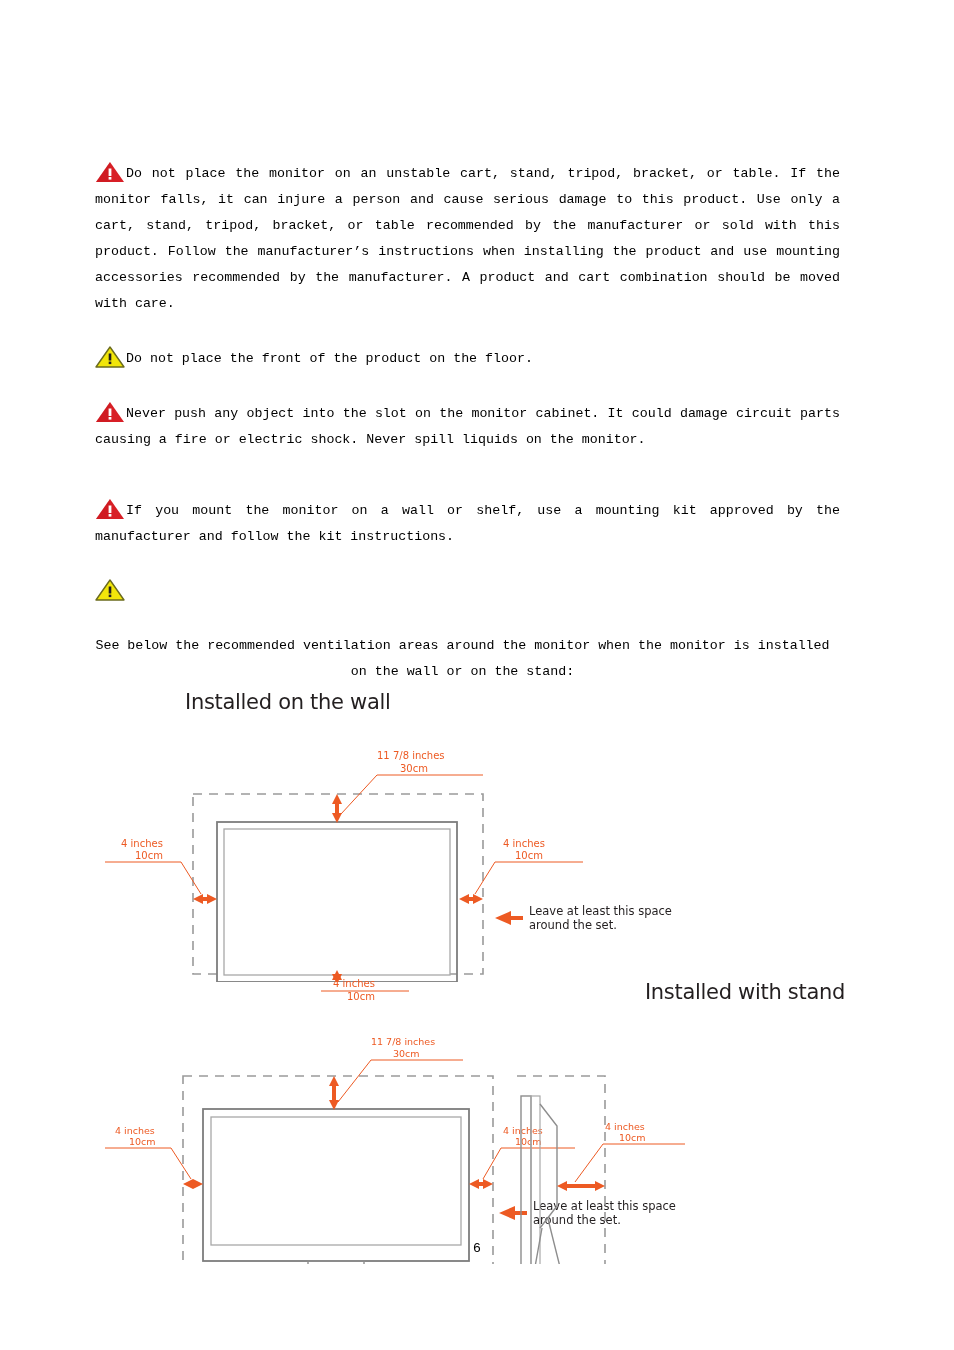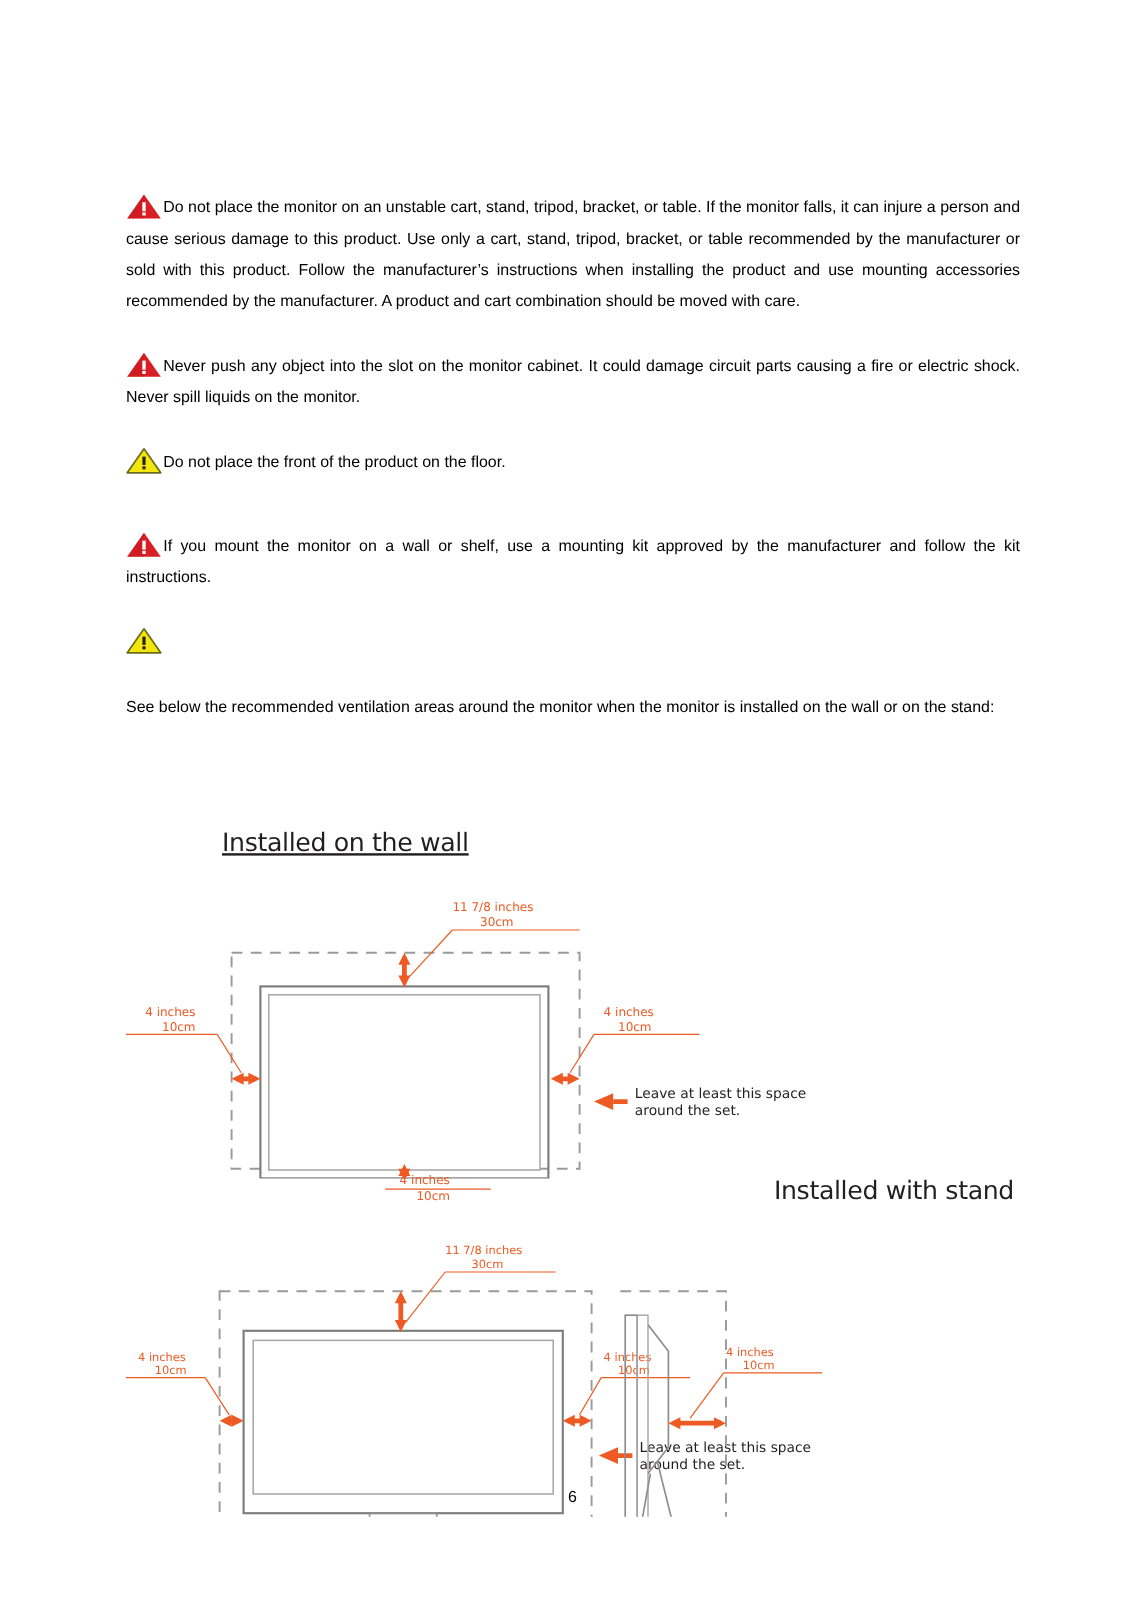--- a/index.html
+++ b/index.html
@@ -18,23 +18,24 @@
 
   .page {
     position: absolute;
     left: 0; top: 0;
     width: 954px;
     height: 1350px;
   }
 
   .content {
     position: absolute;
-    left: 105px;
+    left: 95px;
     top: 160px;
     width: 745px;
+    font-family: Liberation Mono, monospace;
   }
 
   
   .warn-block {
     position: relative;
     font-size: 13.3px;
     line-height: 26px;
     text-align: left;
     margin-bottom: 22px;
   }
@@ -100,60 +101,60 @@
       <p><span class="tri"><svg width="30" height="22" viewBox="0 0 30 22">
               <polygon points="15,1 29,21 1,21" fill="#d81f26"></polygon>
               <polygon points="15,1 15,21 1,21" fill="#c4141c" opacity="0.35"></polygon>
               <rect x="13.6" y="7.5" width="2.8" height="7.5" fill="#ffffff"></rect>
               <rect x="13.6" y="16" width="2.8" height="2.6" fill="#ffffff"></rect>
             </svg></span><span>Do not place the monitor on an unstable cart, stand, tripod, bracket, or table. If the monitor falls, it can injure a person and cause serious damage to this product. Use only a cart, stand, tripod, bracket, or table recommended by the manufacturer or sold with this product. Follow the manufacturer’s instructions when installing the product and use mounting accessories recommended by the manufacturer. A product and cart combination should be moved with care.</span></p>
     </div>
 
     <div class="warn-block" style="margin-top:28px;">
       <p><span class="tri"><svg width="30" height="22" viewBox="0 0 30 22">
+              <polygon points="15,1 29,21 1,21" fill="#f2e60a" stroke="#6b6b1e" stroke-width="1.4" stroke-linejoin="round"></polygon>
+              <rect x="13.7" y="7.5" width="2.6" height="7" fill="#231f20"></rect>
+              <rect x="13.7" y="15.6" width="2.6" height="2.5" fill="#231f20"></rect>
+            </svg></span><span>Do not place the front of the product on the floor.</span></p>
+    </div>
+
+    <div class="warn-block" style="margin-top:28px;">
+      <p><span class="tri"><svg width="30" height="22" viewBox="0 0 30 22">
               <polygon points="15,1 29,21 1,21" fill="#d81f26"></polygon>
               <polygon points="15,1 15,21 1,21" fill="#c4141c" opacity="0.35"></polygon>
               <rect x="13.6" y="7.5" width="2.8" height="7.5" fill="#ffffff"></rect>
               <rect x="13.6" y="16" width="2.8" height="2.6" fill="#ffffff"></rect>
             </svg></span><span>Never push any object into the slot on the monitor cabinet. It could damage circuit parts causing a fire or electric shock. Never spill liquids on the monitor.</span></p>
     </div>
 
-    <div class="warn-block" style="margin-top:28px;">
-      <p><span class="tri"><svg width="30" height="22" viewBox="0 0 30 22">
-              <polygon points="15,1 29,21 1,21" fill="#f2e60a" stroke="#6b6b1e" stroke-width="1.4" stroke-linejoin="round"></polygon>
-              <rect x="13.7" y="7.5" width="2.6" height="7" fill="#231f20"></rect>
-              <rect x="13.7" y="15.6" width="2.6" height="2.5" fill="#231f20"></rect>
-            </svg></span><span>Do not place the front of the product on the floor.</span></p>
-    </div>
-
     <div class="warn-block" style="margin-top:44px;">
       <p><span class="tri"><svg width="30" height="22" viewBox="0 0 30 22">
               <polygon points="15,1 29,21 1,21" fill="#d81f26"></polygon>
               <polygon points="15,1 15,21 1,21" fill="#c4141c" opacity="0.35"></polygon>
               <rect x="13.6" y="7.5" width="2.8" height="7.5" fill="#ffffff"></rect>
               <rect x="13.6" y="16" width="2.8" height="2.6" fill="#ffffff"></rect>
             </svg></span><span>If you mount the monitor on a wall or shelf, use a mounting kit approved by the manufacturer and follow the kit instructions.</span></p>
     </div>
 
     <div class="warn-block" style="margin-top:28px;">
       <p><span class="tri"><svg width="30" height="22" viewBox="0 0 30 22">
               <polygon points="15,1 29,21 1,21" fill="#f2e60a" stroke="#6b6b1e" stroke-width="1.4" stroke-linejoin="round"></polygon>
               <rect x="13.7" y="7.5" width="2.6" height="7" fill="#231f20"></rect>
               <rect x="13.7" y="15.6" width="2.6" height="2.5" fill="#231f20"></rect>
             </svg></span></p>
     </div>
 
-    <div class="plain-block" style="margin-top:28px; width:735px;">
+    <div class="plain-block" style="margin-top:28px; width:735px;text-align:center;">
       <p>See below the recommended ventilation areas around the monitor when the monitor is installed on the wall or on the stand:</p>
     </div>
 
   </div>
 
   <div class="diagram-wrap" style="position:absolute; left:105px; top:690px; width:740px;">
-    <div class="fig-heading" style="margin-left:80px;text-decoration:underline;">Installed on the wall</div>
+    <div class="fig-heading" style="margin-left:80px;">Installed on the wall</div>
 
     <svg width="740" height="260" viewBox="0 0 740 260" style="margin-top:8px;">
 
       <rect x="88" y="72" width="290" height="180" fill="none" stroke="#9a9a9a" stroke-width="1.6" stroke-dasharray="9,7"></rect>
 
       <rect x="112" y="100" width="240" height="160" fill="none" stroke="#7d7d7d" stroke-width="1.8"></rect>
 
       <rect x="119" y="107" width="226" height="146" fill="#ffffff" stroke="#a8a8a8" stroke-width="1.3"></rect>
 
       <g>

